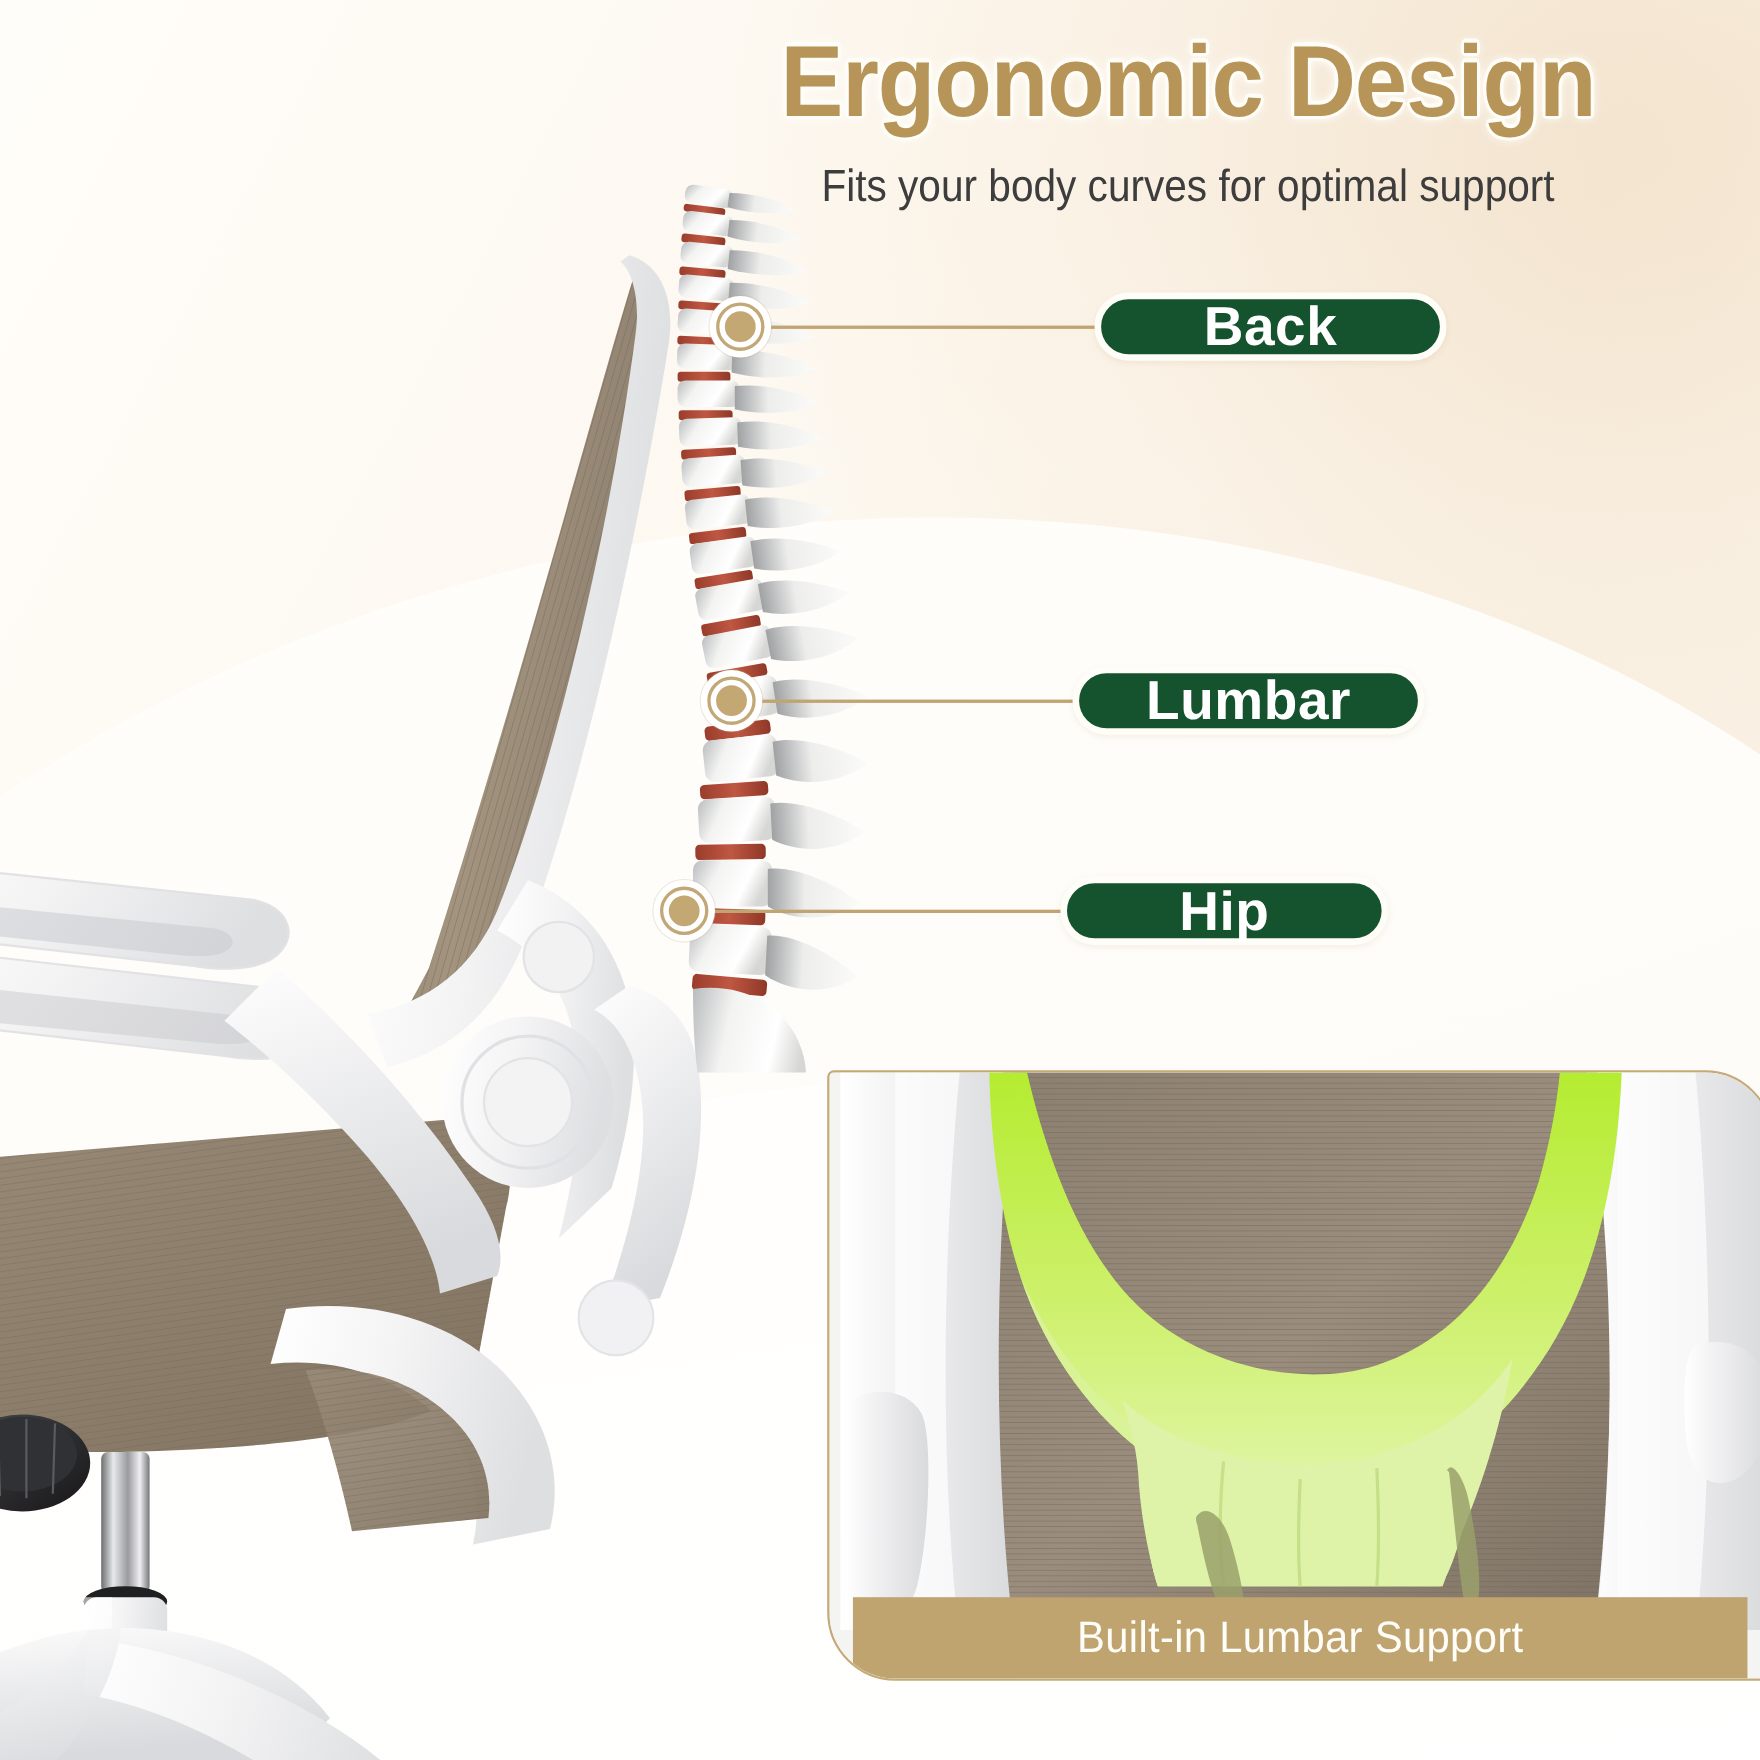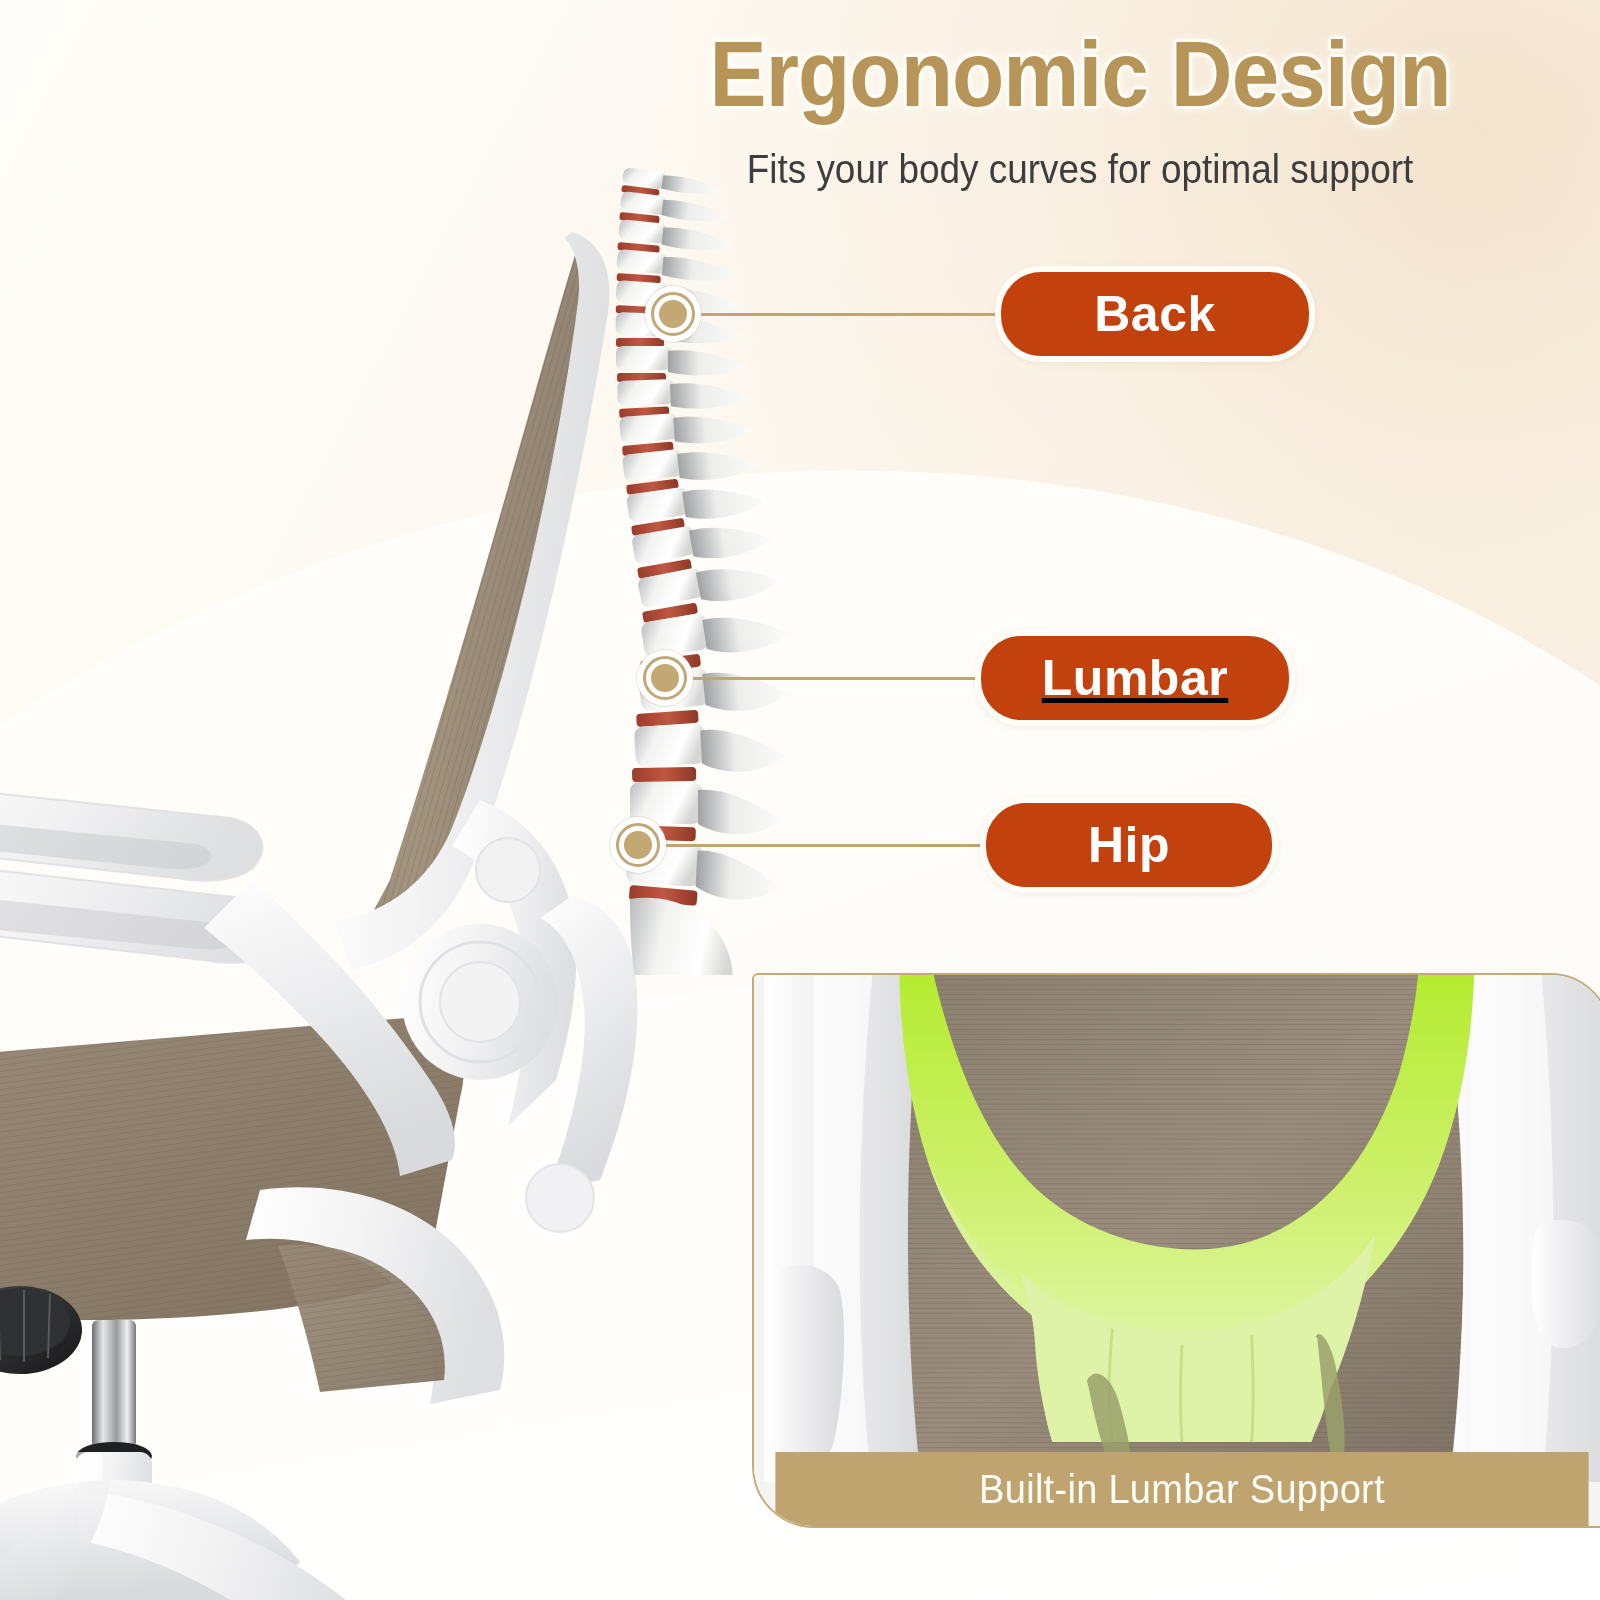--- a/index.html
+++ b/index.html
@@ -89,43 +89,43 @@
     content:""; position:absolute; left:6px; top:6px; right:6px; bottom:6px;
     border-radius:50%; border:3px solid #c3a877;
   }
   .dot::after {
     content:""; position:absolute; left:14px; top:14px; right:14px; bottom:14px;
     border-radius:50%; background:#c4a873;
   }
   .leader { height:3px; background:#c0a472; flex:0 0 auto; margin-left:-2px; position:relative; z-index:1;}
   .pill {
     position:relative; z-index:2;
-    background:#c2410c;
+    background:#14532d;
     border:6px solid #fffdf7;
     border-radius:46px;
     color:#ffffff;
     font-weight:bold;
     font-size:50px;
     line-height:1;
     display:flex; align-items:center; justify-content:center;
-    height:96px;
+    height:62px;
     margin-left:-4px;
     box-shadow:0 2px 6px rgba(150,120,70,.10);
     letter-spacing:.5px;
   }
 
   #callout-back   { left:645px; top:266px; }
   #callout-back .leader { width:300px; }
   #callout-back .pill { width:320px; }
 
-  #callout-lumbar { left:637px; top:630px;text-decoration:underline; }
+  #callout-lumbar { left:637px; top:606px; }
   #callout-lumbar .leader { width:288px; }
   #callout-lumbar .pill { width:320px; }
 
-  #callout-hip    { left:610px; top:797px; }
+  #callout-hip    { left:594px; top:797px; }
   #callout-hip .leader { width:320px; }
   #callout-hip .pill { width:298px; }
 
   
   .chair { position:absolute; left:-40px; top:180px; width:700px; height:1420px; }
   .chair svg { width:100%; height:100%; display:block; }
 
   
   .inset {
     position:absolute;

